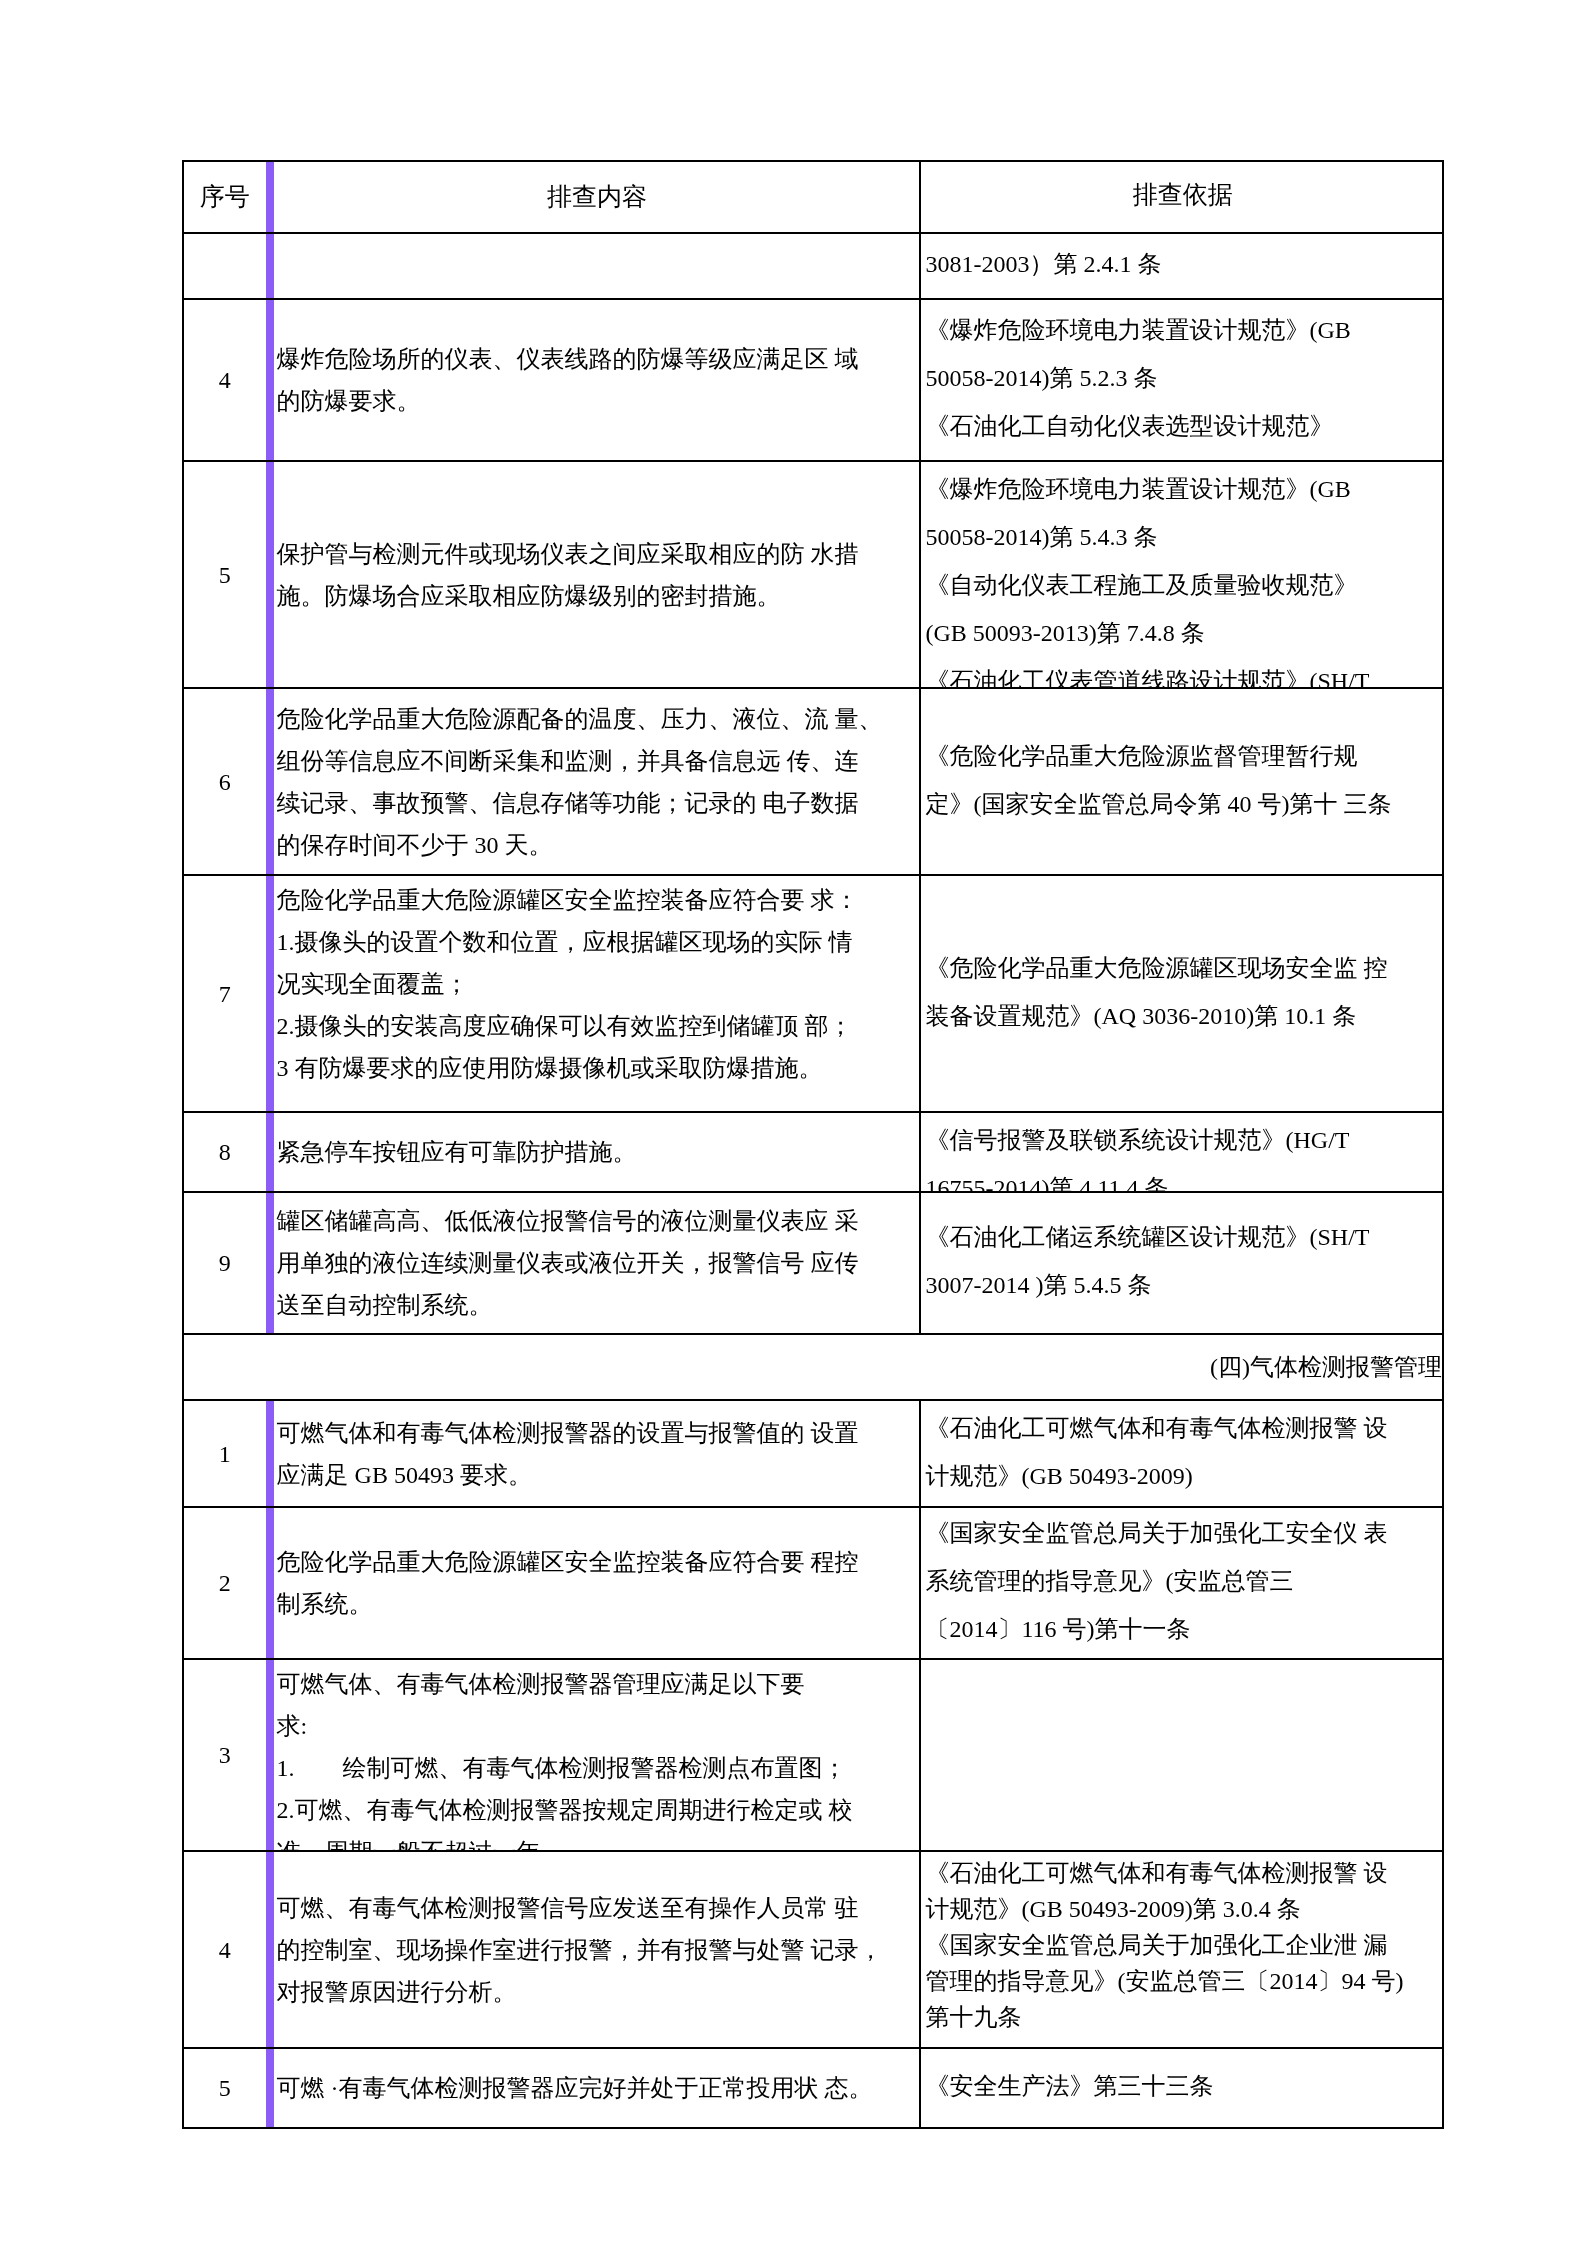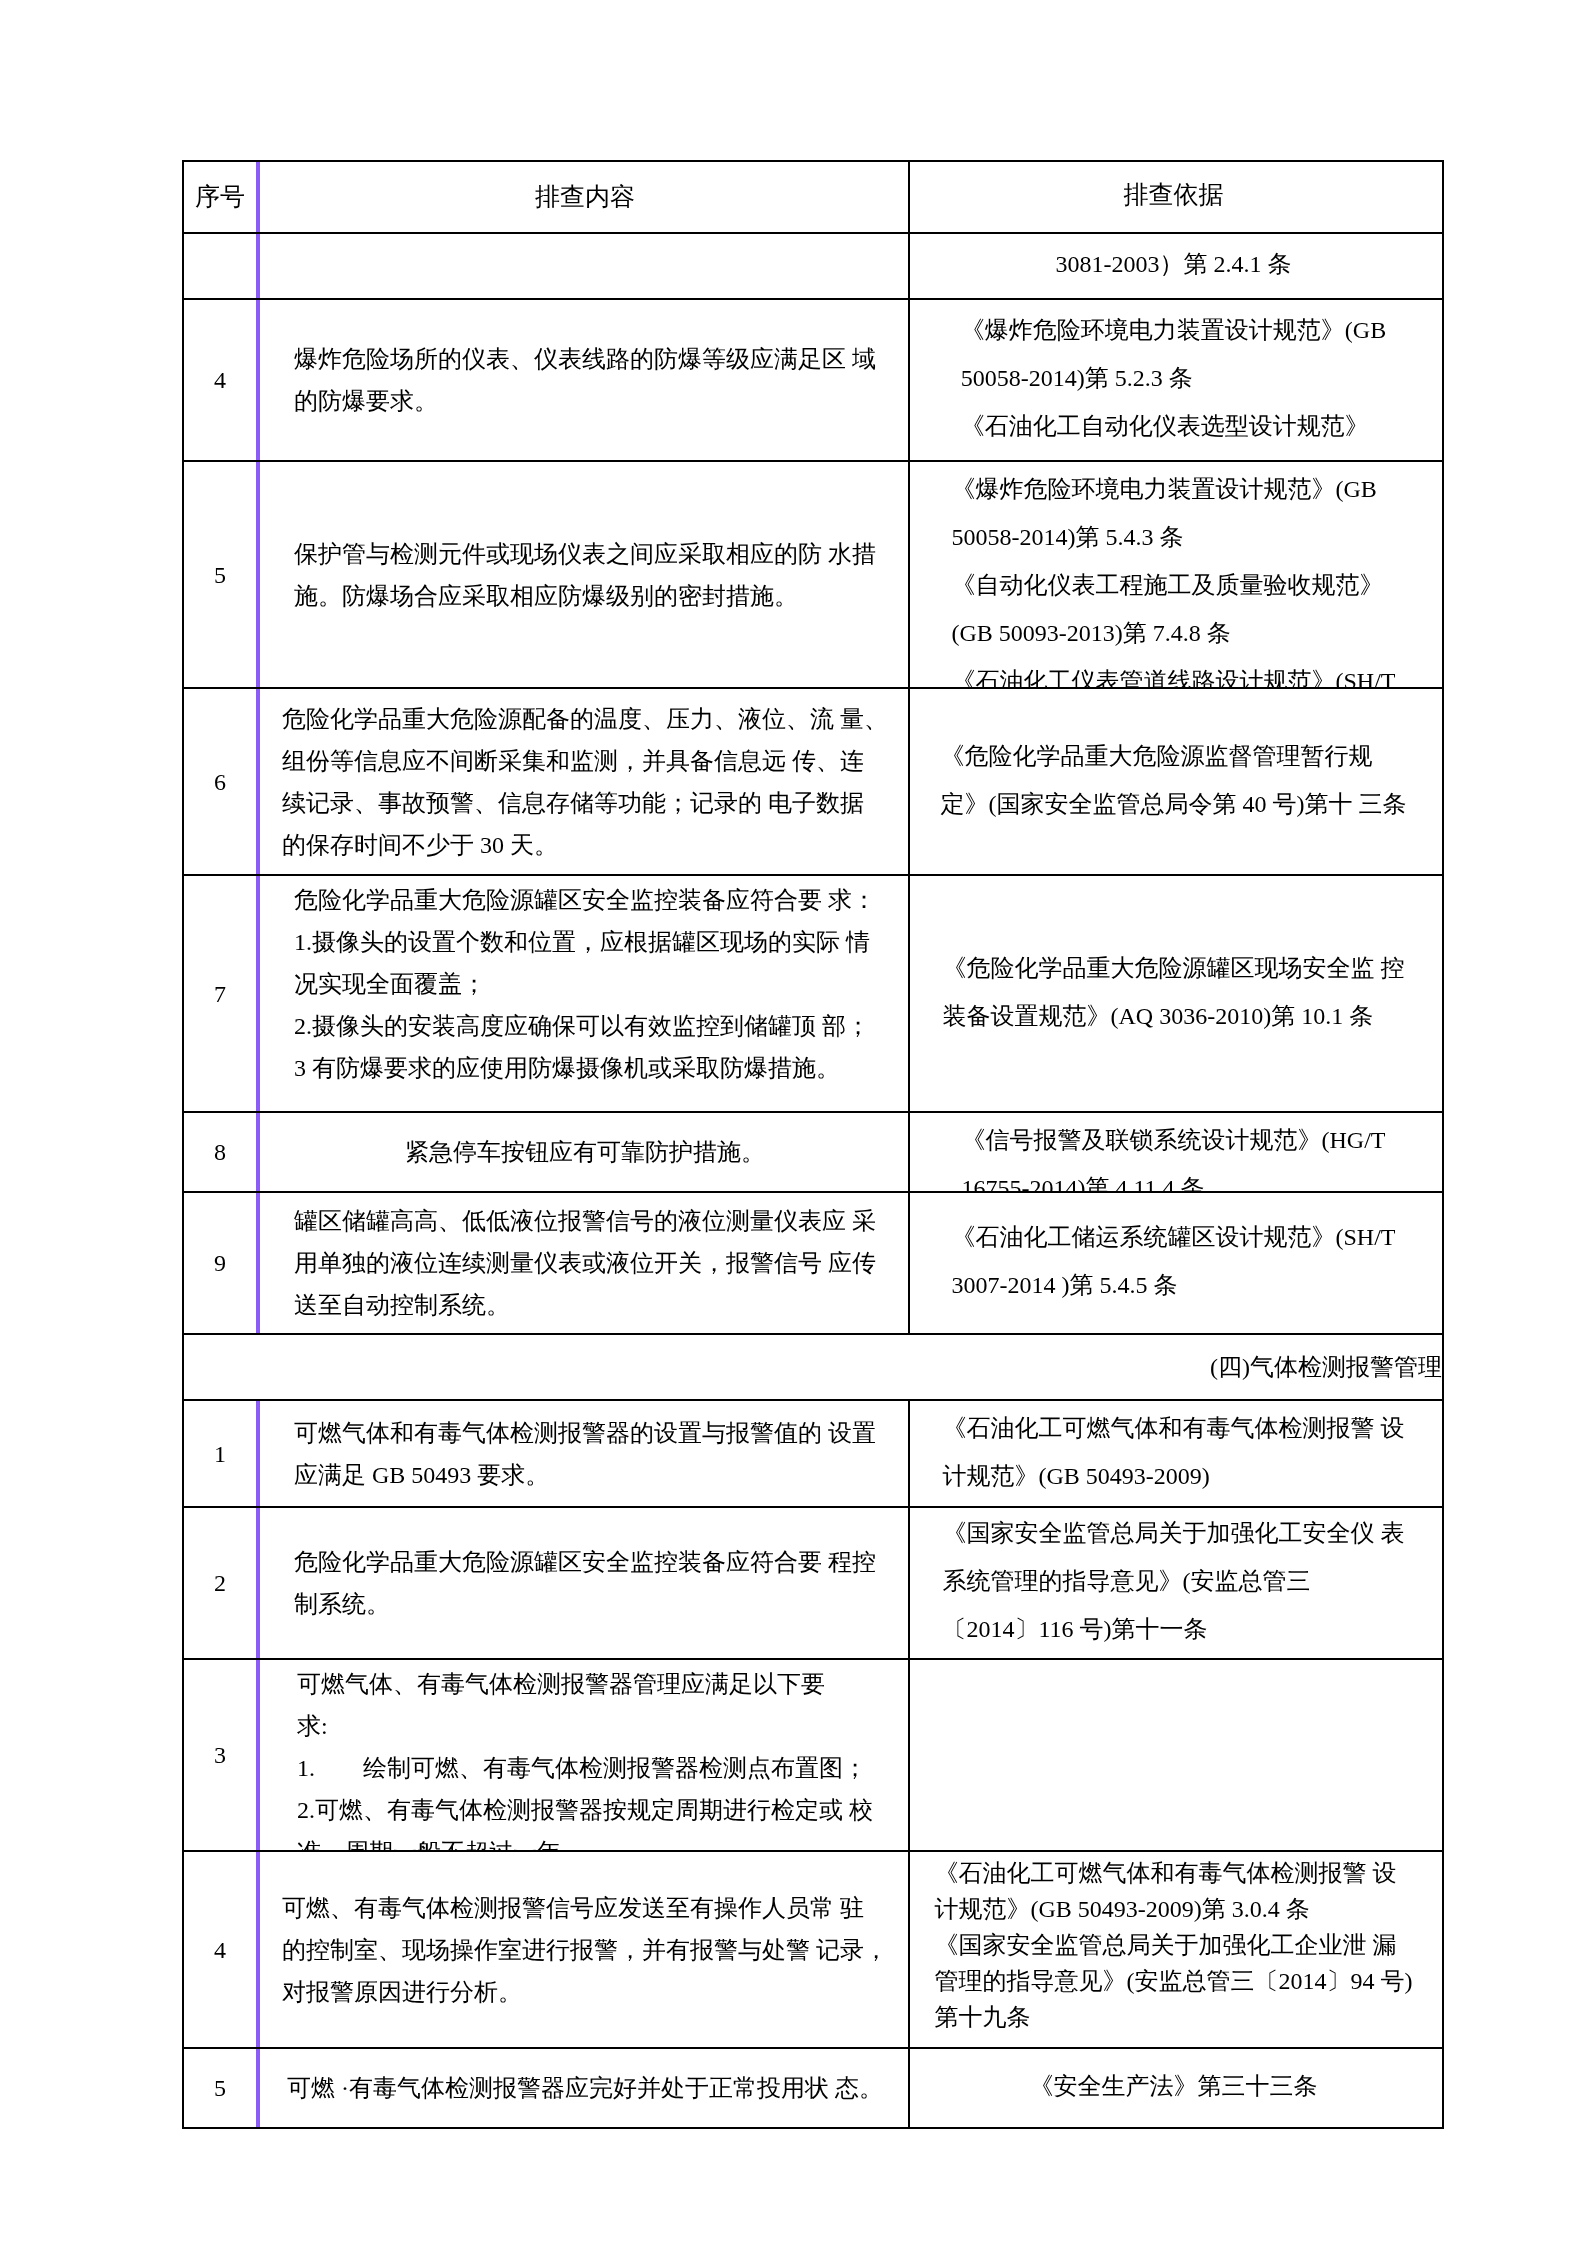--- a/index.html
+++ b/index.html
@@ -2,22 +2,22 @@
 <html><head>
 <meta charset="utf-8">
 <style>
   html,body{margin:0;padding:0;background:#ffffff;}
   .page{position:relative;width:1586px;height:2245px;background:#ffffff;
         font-family:"Liberation Serif","DejaVu Serif",serif;color:#000;}
   .doc-table{position:absolute;left:182px;top:160px;width:1262px;
              border:2px solid #000;box-sizing:border-box;}
   .row{display:flex;width:100%;}
   .row + .row{border-top:2px solid #000;}
-  .cell{box-sizing:border-box;overflow:hidden;display:flex;align-items:center;justify-content:center;}
-  .c1{width:76px;border-right:4px solid #8b5cf6;justify-content:center;}
+  .cell{box-sizing:border-box;overflow:hidden;display:flex;align-items:center;}
+  .c1{width:90px;border-right:8px solid #8b5cf6;justify-content:center;}
   .c2{width:650px;border-right:2px solid #000;padding:0 1px 0 3px;}
   .c3{width:524px;padding:0 2px 4px 5px;}
   .csec{width:1258px;justify-content:flex-end;}
   .top{align-items:flex-start;}
   .top .txt{padding-top:3px;}
   .txt{white-space:pre-line;font-size:24px;line-height:42px;}
   .c3 .txt{line-height:48px;}
   .lh-t .txt{line-height:36px;}
   .num{font-size:24px;line-height:1;}
   .hdr .txt{font-size:25px;font-weight:normal;}

